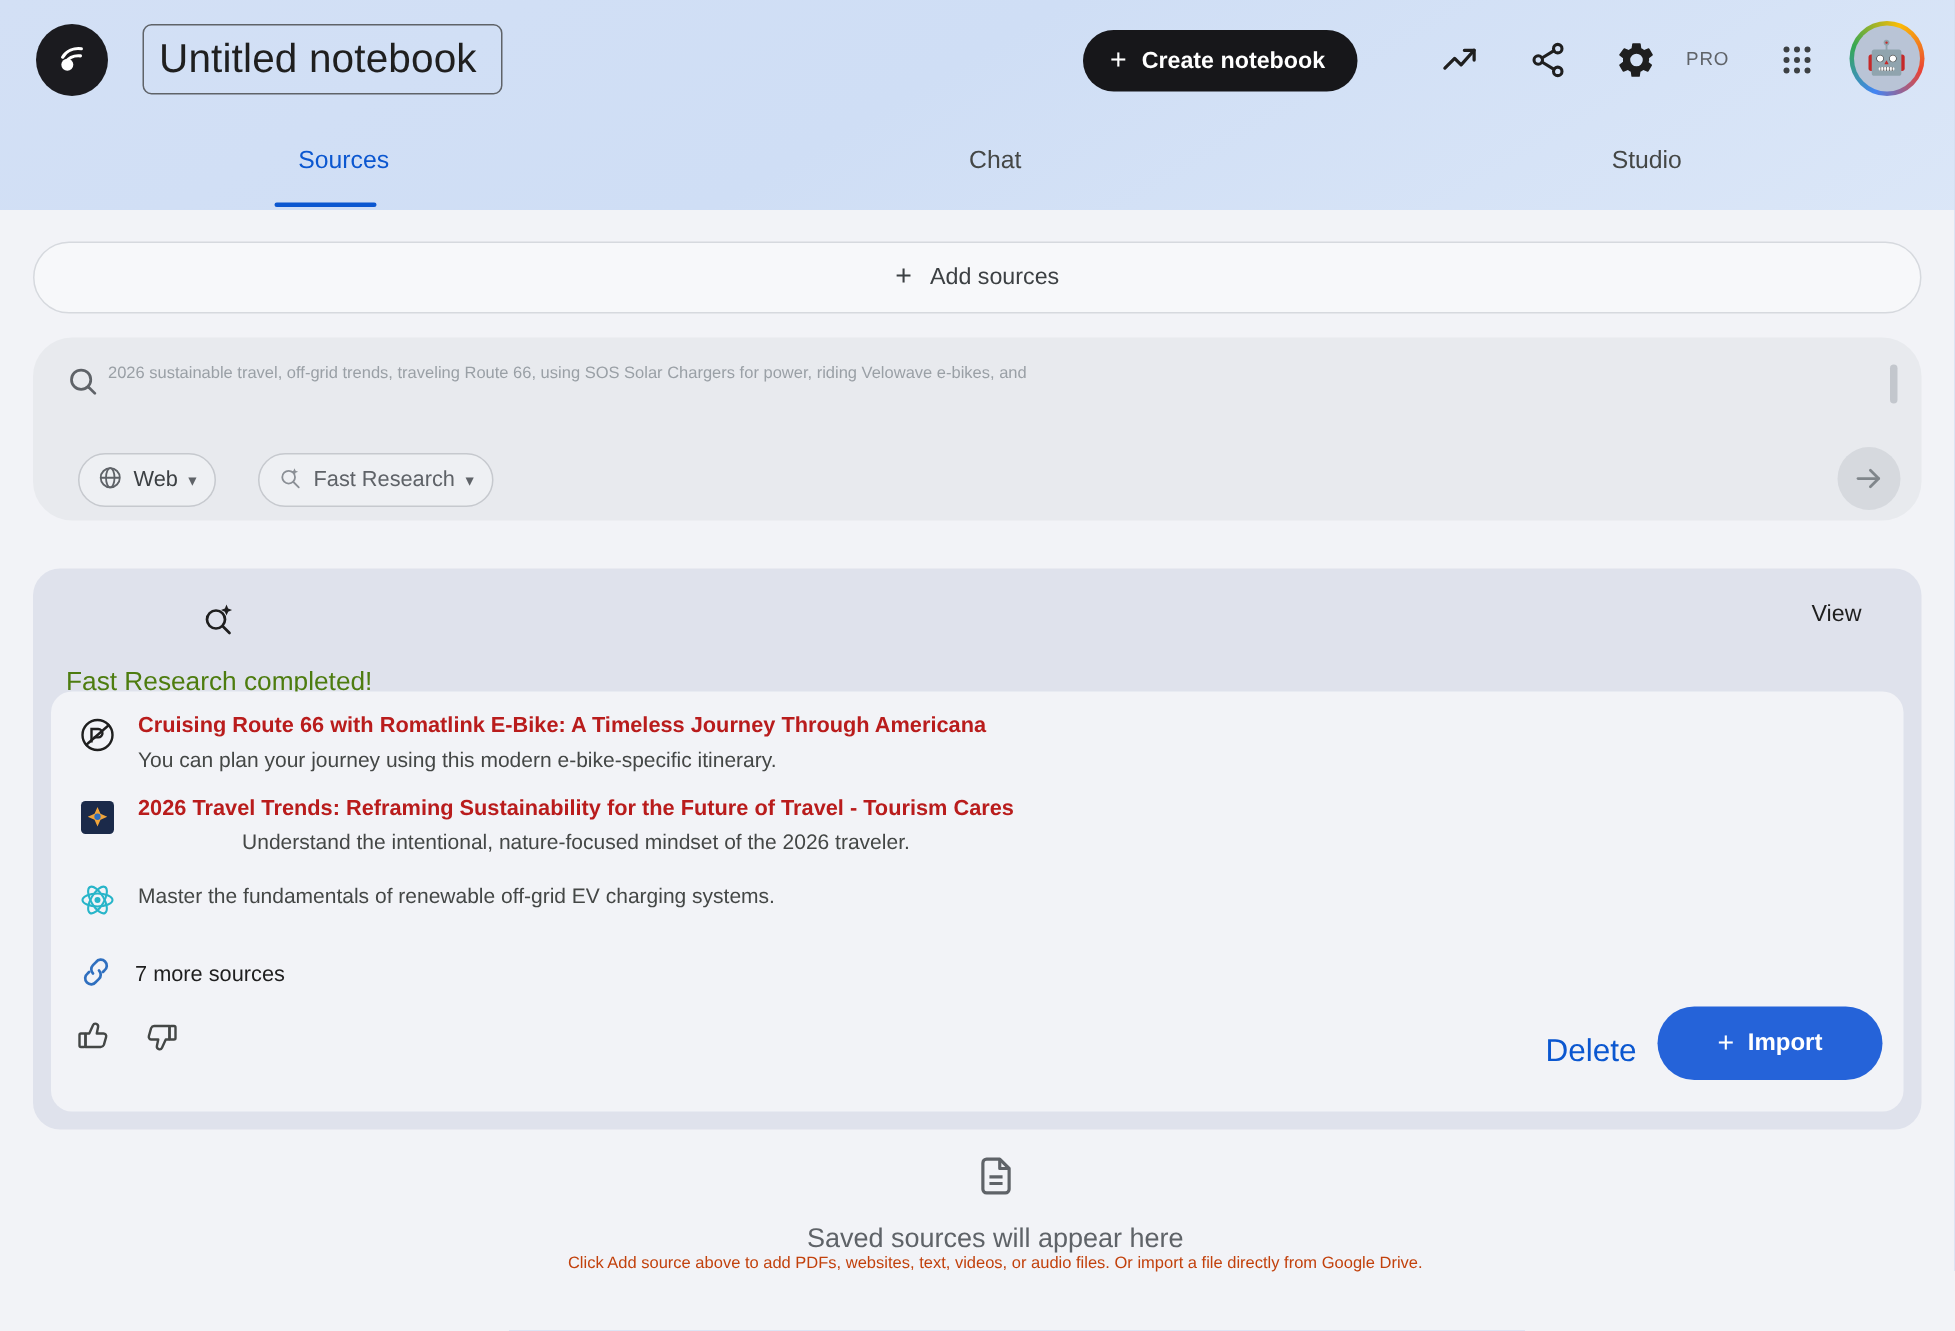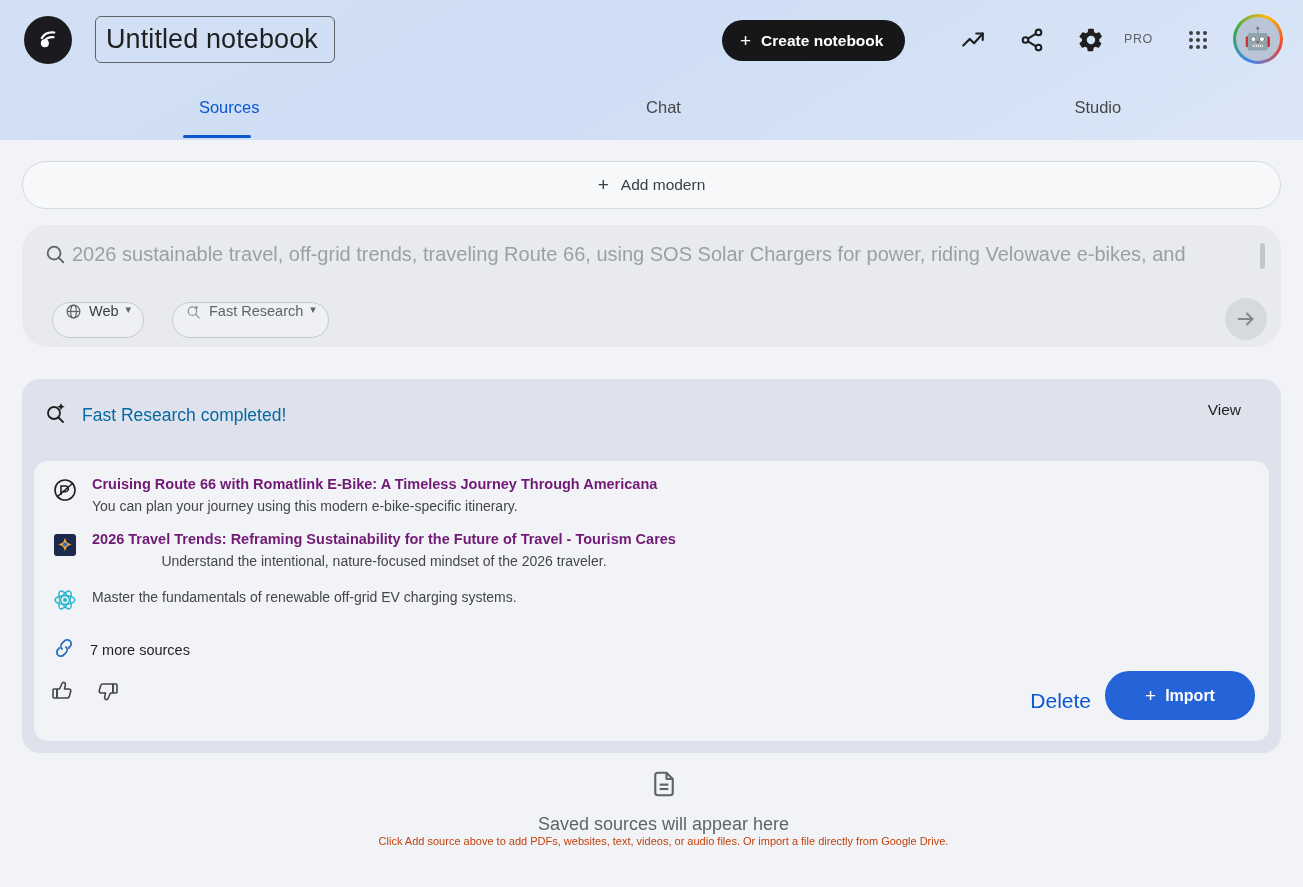--- a/index.html
+++ b/index.html
@@ -120,32 +120,32 @@
     position: absolute; top: 85px; left: 22px;
     width: 1259px; height: 122px;
     background: #e8eaee; border-radius: 26px;
   }
   .search-icon {
     position: absolute; left: 22px; top: 18px; color: #5f6368;
   }
   .search-text {
     position: absolute; left: 50px; top: 18px;
     width: 1160px;
-    font-size: 20px; color: #9aa0a6;
+    font-size: 11px; color: #9aa0a6;
     white-space: nowrap; overflow: hidden;
   }
   .scroll-thumb {
     position: absolute; right: 16px; top: 18px;
     width: 5px; height: 26px; border-radius: 3px; background: #c3c7cd;
   }
   .chip {
     position: absolute; top: 77px; height: 36px;
     border: 1px solid #c6c9ce; border-radius: 18px;
     background: #eef0f3;
-    display: flex; align-items: flex-start; gap: 7px;
+    display: flex; align-items: center; gap: 7px;
     padding: 0 12px; font-size: 14.5px; color: #3c4043; cursor: pointer;
   }
   .chip-web { left: 30px; }
   .chip-research { left: 150px; color: #5f6368; }
   .chip .caret { font-size: 11px; color: #5f6368; }
   .submit-btn {
     position: absolute; right: 14px; top: 73px;
     width: 42px; height: 42px; border-radius: 50%;
     background: #d6d9de; color: #80868b;
     display: flex; align-items: center; justify-content: center;
@@ -154,42 +154,42 @@
 
   
   .result-card {
     position: absolute; top: 239px; left: 22px;
     width: 1259px; height: 374px;
     background: #dfe2ec; border-radius: 18px;
   }
   .fr-header {
     position: absolute; top: 22px; left: 22px;
     display: flex; align-items: center; gap: 14px;
-    font-size: 17.5px; color: #0369a1;
+    font-size: 17.5px; color: #4d7c0f; flex-direction: column;
   }
   .view-link {
     position: absolute; top: 22px; right: 40px;
     font-size: 15.5px; color: #1f1f1f;
     cursor: pointer;
   }
   .inner-card {
     position: absolute; top: 82px; left: 12px;
     width: 1235px; height: 280px;
     background: #f2f3f7; border-radius: 14px;
   }
   .src-item {
     position: absolute; left: 18px; width: 1200px;
     display: flex; gap: 14px;
   }
   .src-ico {
     width: 26px; height: 26px; flex: 0 0 26px;
     display: flex; align-items: center; justify-content: center;
     margin-top: 2px;
   }
-  .src-title { font-size: 14.5px; color: #701a75; font-weight: bold; line-height: 1.3; }
+  .src-title { font-size: 14.5px; color: #b91c1c; font-weight: bold; line-height: 1.3; }
   .src-sub { font-size: 14px; color: #444746; margin-top: 3px; line-height: 1.3; }
   .more-sources {
     position: absolute; left: 18px; top: 175px;
     display: flex; align-items: center; gap: 14px;
     font-size: 14.5px; color: #1f1f1f;
   }
   .thumb-row {
     position: absolute; left: 16px; top: 218px;
     display: flex; gap: 22px; color: #444746;
   }
@@ -294,21 +294,21 @@
     </div>
     <div class="tab">
       <span>Studio</span>
     </div>
   </div>
 
   <div class="panel">
 
     <div class="add-sources">
       <span class="plus">+</span>
-      <span>Add modern</span>
+      <span>Add sources</span>
     </div>
 
     <div class="searchbox">
       <span class="search-icon">
         <svg width="22" height="22" viewBox="0 0 24 24" fill="none" stroke="#5f6368" stroke-width="2" stroke-linecap="round">
           <circle cx="11" cy="11" r="7"></circle>
             <line x1="16.5" y1="16.5" x2="21" y2="21"></line>
         </svg>
       </span>
       <div class="search-text">2026 sustainable travel, off-grid trends, traveling Route 66, using SOS Solar Chargers for power, riding Velowave e-bikes, and</div>

